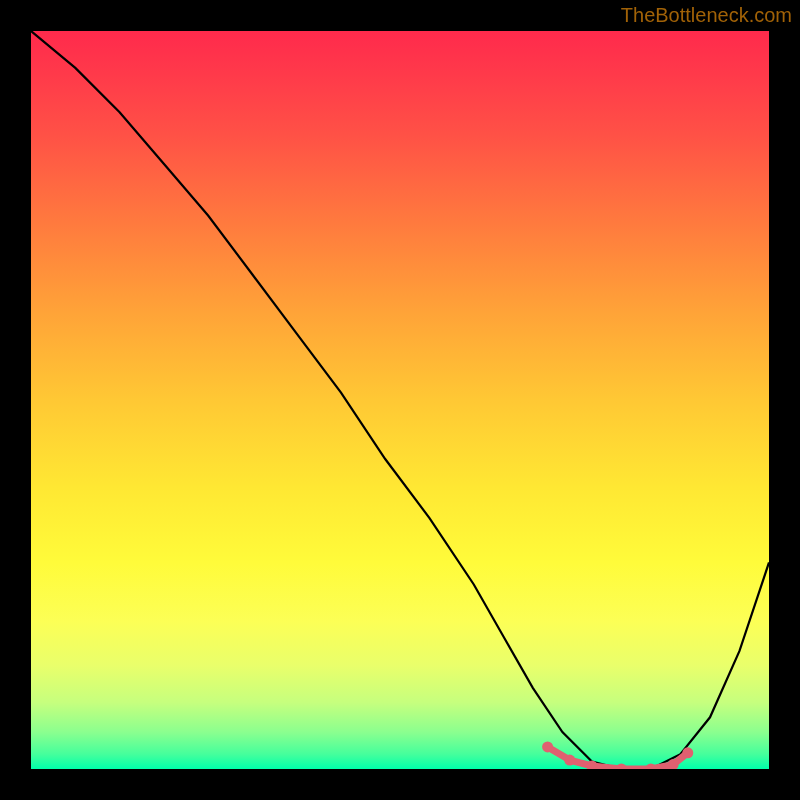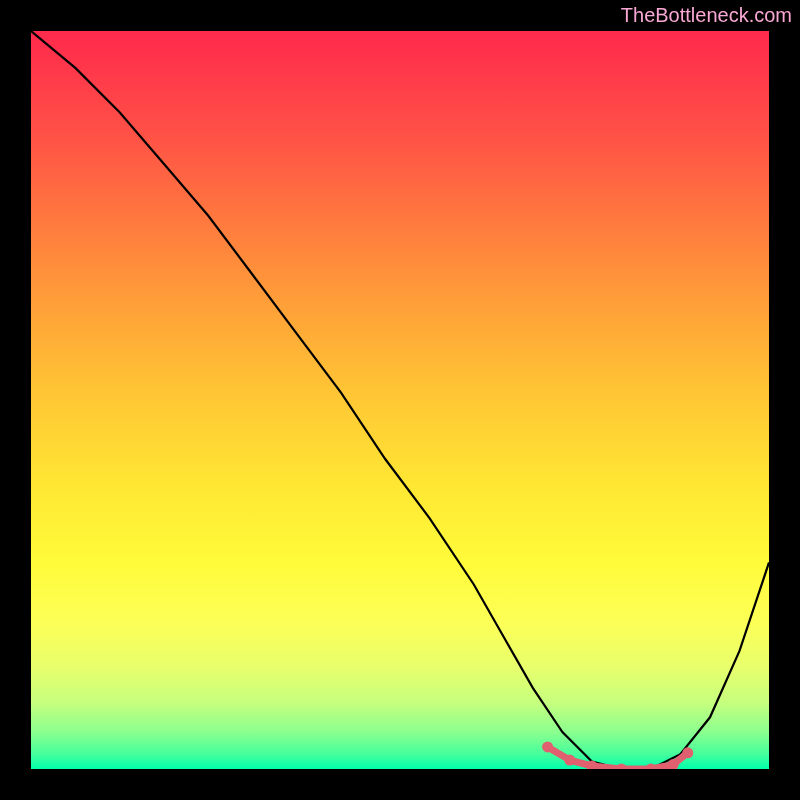--- a/index.html
+++ b/index.html
@@ -14,21 +14,21 @@
   .container {
     position: relative;
     width: 800px;
     height: 800px;
     background: #000;
   }
   .watermark {
     position: absolute;
     top: 4px;
     right: 8px;
-    color: #f9a8d4;
+    color: #a16207;
     font-size: 20px;
     font-weight: 500;
     z-index: 10;
   }
   .plot-area {
     position: absolute;
     left: 31px;
     top: 31px;
     width: 738px;
     height: 738px;

